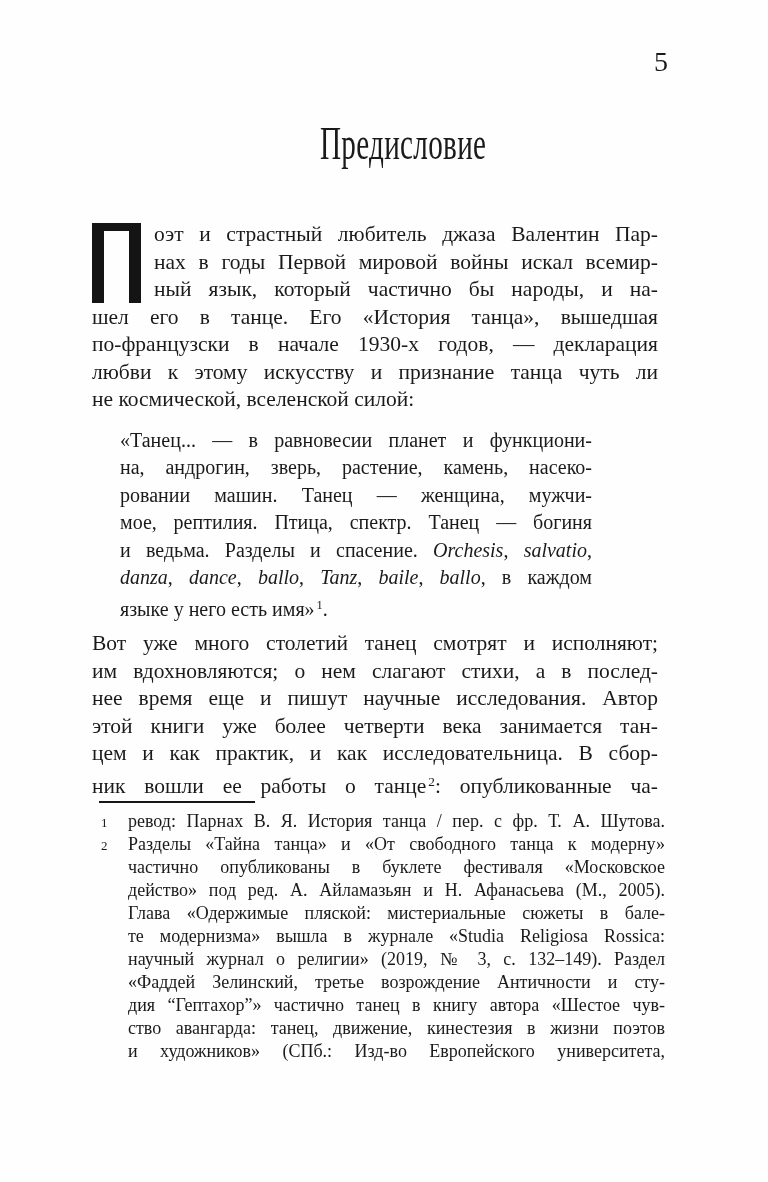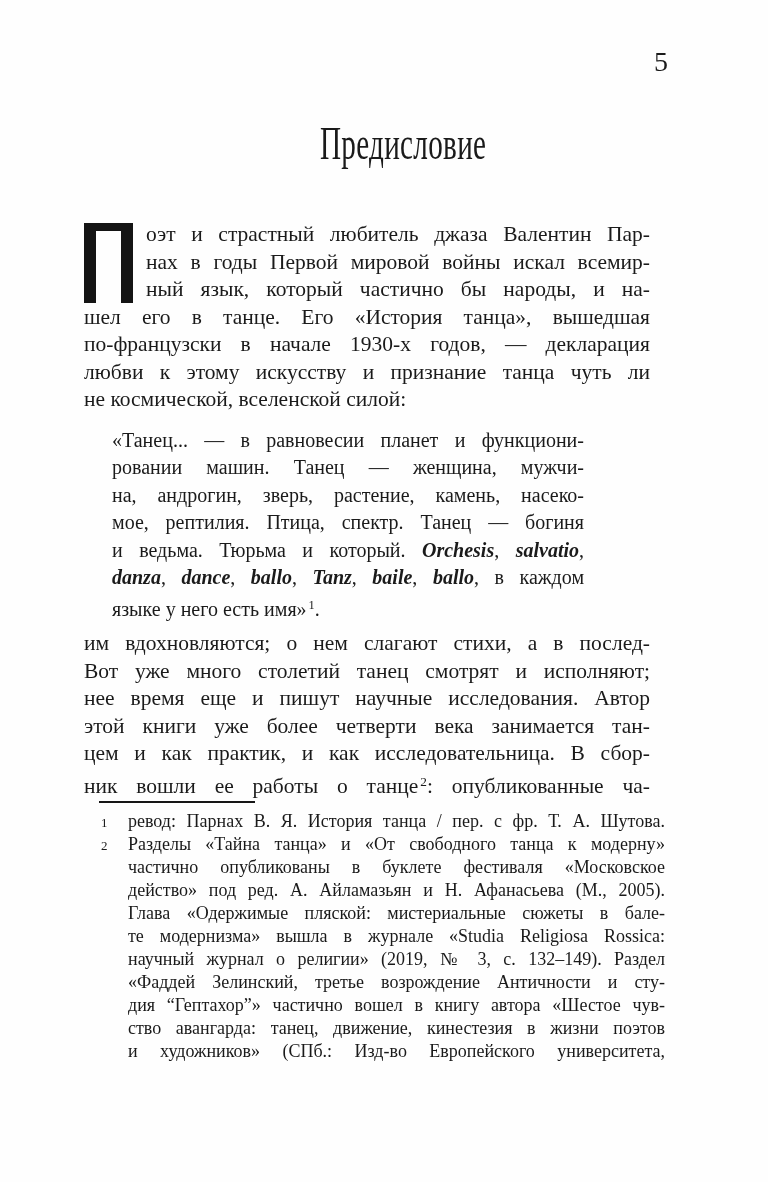--- a/index.html
+++ b/index.html
@@ -42,21 +42,21 @@
     line-height: 1.1;
     transform: scaleX(0.62);
     transform-origin: 50% 50%;
     white-space: nowrap;
     letter-spacing: 0.5px;
   }
 
   
   .body-col {
     position: absolute;
-    left: 84px;
+    left: 92px;
     top: 221px;
     width: 566px;
   }
   .line {
     text-align: justify;
     text-align-last: justify;
     text-justify: inter-word;
     white-space: nowrap;
   }
   .line.end { text-align-last: left; }
@@ -81,21 +81,21 @@
     clip: rect(0 0 0 0);
     white-space: nowrap;
   }
 
   .quote {
     margin: 13px 66px 7px 28px;
     font-size: 20px;
     line-height: 27.5px;
   }
 
-  .it  { font-style: italic; font-weight: bold; }
+  .it  { font-style: italic; }
   .sup { font-size: 0.62em; vertical-align: 7px; margin-left: 2px; }
 
   
   .footnote-rule {
     position: absolute;
     left: 99px;
     top: 801px;
     width: 156px;
     border-top: 2px solid #161616;
   }
@@ -138,31 +138,31 @@
           <div class="line"><span>ный язык, который частично бы народы, и на-</span></div>
           <div class="line"><span>шел его в танце. Его «История танца», вышедшая</span></div>
           <div class="line"><span>по-французски в начале 1930-х годов, — декларация</span></div>
           <div class="line"><span>любви к этому искусству и признание танца чуть ли</span></div>
           <div class="line end"><span>не космической, вселенской силой:</span></div>
         </div>
     </div>
 
     <div class="quote">
         <div class="line"><span>«Танец... — в равновесии планет и функциони-</span></div>
+        <div class="line"><span>на, андрогин, зверь, растение, камень, насеко-</span></div>
         <div class="line"><span>ровании машин. Танец — женщина, мужчи-</span></div>
-        <div class="line"><span>на, андрогин, зверь, растение, камень, насеко-</span></div>
         <div class="line"><span>мое, рептилия. Птица, спектр. Танец — богиня</span></div>
-        <div class="line"><span>и ведьма. Тюрьма и который. </span><span class="it">Orchesis</span><span>, </span><span class="it">salvatio</span><span>,</span></div>
+        <div class="line"><span>и ведьма. Разделы и спасение. </span><span class="it">Orchesis</span><span>, </span><span class="it">salvatio</span><span>,</span></div>
         <div class="line"><span class="it">danza</span><span>, </span><span class="it">dance</span><span>, </span><span class="it">ballo</span><span>, </span><span class="it">Tanz</span><span>, </span><span class="it">baile</span><span>, </span><span class="it">ballo</span><span>, в каждом</span></div>
         <div class="line end"><span>языке у него есть имя»</span><span class="sup">1</span><span>.</span></div>
       </div>
 
     <div class="para">
+        <div class="line"><span>Вот уже много столетий танец смотрят и исполняют;</span></div>
         <div class="line"><span>им вдохновляются; о нем слагают стихи, а в послед-</span></div>
-        <div class="line"><span>Вот уже много столетий танец смотрят и исполняют;</span></div>
         <div class="line"><span>нее время еще и пишут научные исследования. Автор</span></div>
         <div class="line"><span>этой книги уже более четверти века занимается тан-</span></div>
         <div class="line"><span>цем и как практик, и как исследовательница. В сбор-</span></div>
         <div class="line"><span>ник вошли ее работы о танце</span><span class="sup">2</span><span>: опубликованные ча-</span></div>
       </div>
 
   </div>
 
   <div class="footnote-rule"></div>
 
@@ -178,21 +178,21 @@
     <div class="footnote">
       <span class="fn-marker">2</span>
       <div>
           <div class="line"><span>Разделы «Тайна танца» и «От свободного танца к модерну»</span></div>
           <div class="line"><span>частично опубликованы в буклете фестиваля «Московское</span></div>
           <div class="line"><span>действо» под ред. А. Айламазьян и Н. Афанасьева (М., 2005).</span></div>
           <div class="line"><span>Глава «Одержимые пляской: мистериальные сюжеты в бале-</span></div>
           <div class="line"><span>те модернизма» вышла в журнале «Studia Religiosa Rossica:</span></div>
           <div class="line"><span>научный журнал о религии» (2019, № 3, с. 132–149). Раздел</span></div>
           <div class="line"><span>«Фаддей Зелинский, третье возрождение Античности и сту-</span></div>
-          <div class="line"><span>дия “Гептахор”» частично вошел в книгу автора «Шестое чув-</span></div>
+          <div class="line"><span>дия “Гептахор”» частично танец в книгу автора «Шестое чув-</span></div>
           <div class="line"><span>ство авангарда: танец, движение, кинестезия в жизни поэтов</span></div>
           <div class="line"><span>и художников» (СПб.: Изд-во Европейского университета,</span></div>
         </div>
     </div>
 
   </div>
 
 </div>
 
 </body></html>

